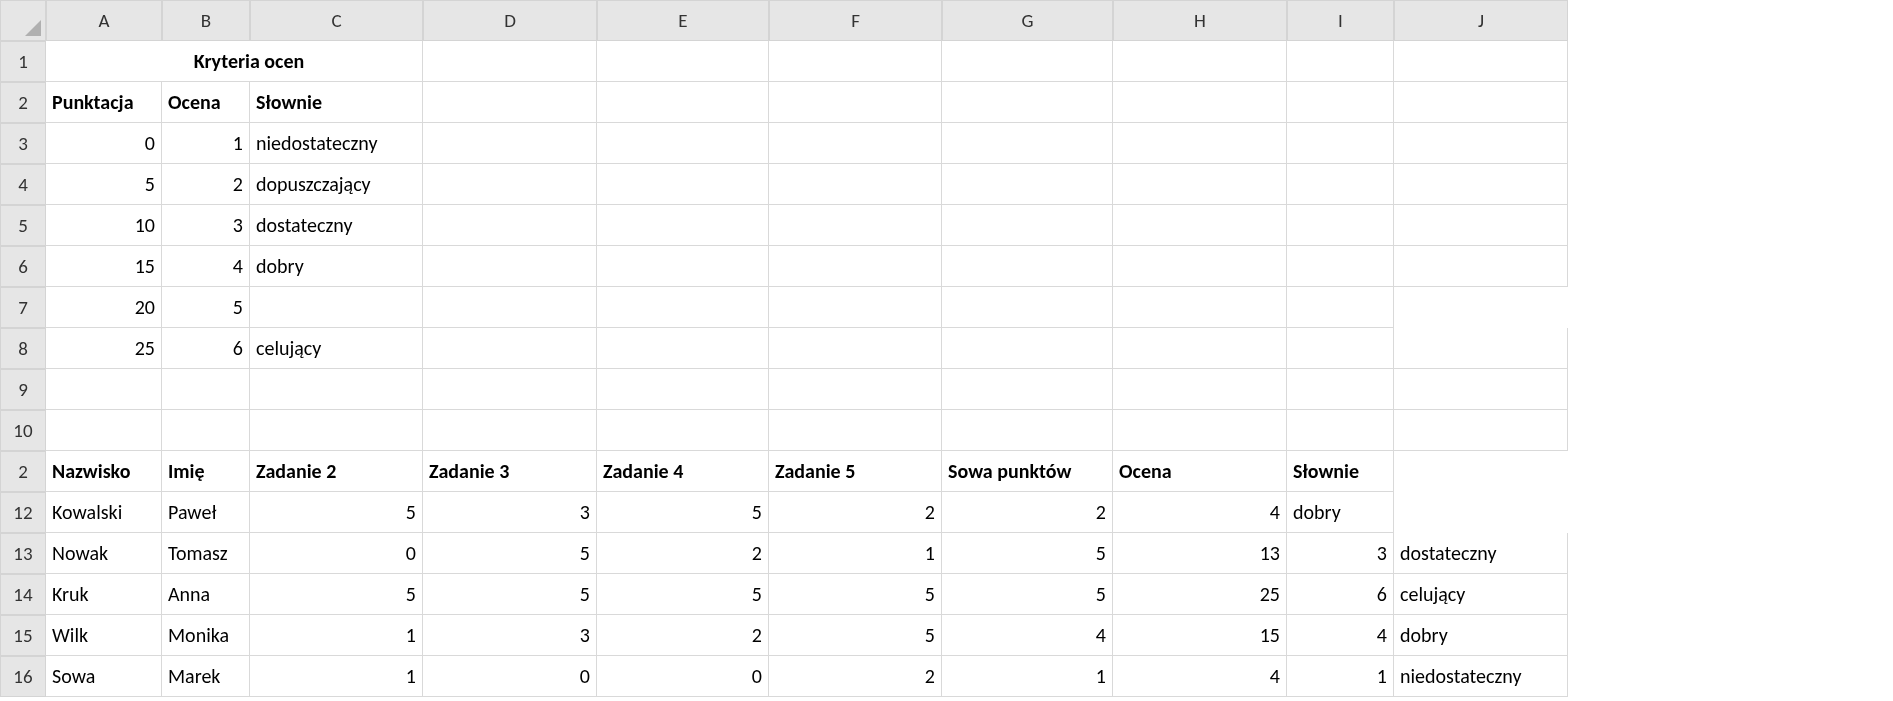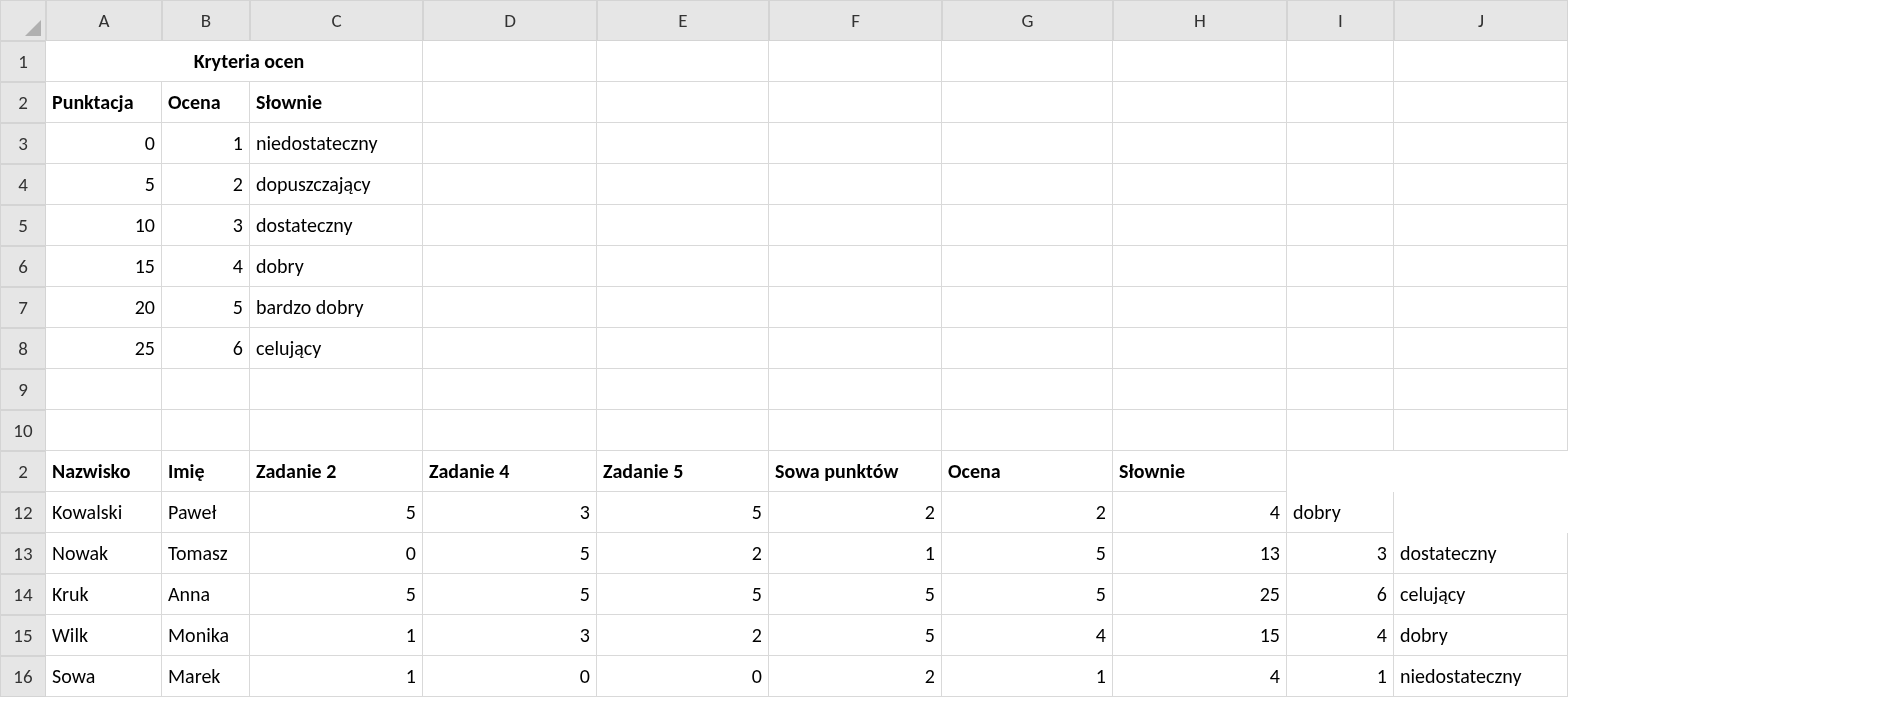--- a/index.html
+++ b/index.html
@@ -130,21 +130,20 @@
     <div class="cell"></div>
     <div class="cell"></div>
     <div class="cell"></div>
     <div class="cell"></div>
     <div class="cell"></div>
     <div class="cell"></div>
     <div class="cell"></div>
     <div class="hdr row-hdr">7</div>
     <div class="cell right">20</div>
     <div class="cell right">5</div>
-    <div class="cell">bardzo dobry</div>
     <div class="cell"></div>
     <div class="cell"></div>
     <div class="cell"></div>
     <div class="cell"></div>
     <div class="cell"></div>
     <div class="cell"></div>
     <div class="cell"></div>
     <div class="hdr row-hdr">8</div>
     <div class="cell right">25</div>
     <div class="cell right">6</div>
@@ -175,20 +174,21 @@
     <div class="cell"></div>
     <div class="cell"></div>
     <div class="cell"></div>
     <div class="cell"></div>
     <div class="cell"></div>
     <div class="cell"></div>
     <div class="hdr row-hdr">2</div>
     <div class="cell bold">Nazwisko</div>
     <div class="cell bold">Imię</div>
     <div class="cell bold">Zadanie 2</div>
+    <div class="cell bold">Zadanie 3</div>
     <div class="cell bold">Zadanie 4</div>
     <div class="cell bold">Zadanie 5</div>
     <div class="cell bold">Sowa punktów</div>
     <div class="cell bold">Ocena</div>
     <div class="cell bold">Słownie</div>
     <div class="hdr row-hdr">12</div>
     <div class="cell">Kowalski</div>
     <div class="cell">Paweł</div>
     <div class="cell right">5</div>
     <div class="cell right">3</div>

